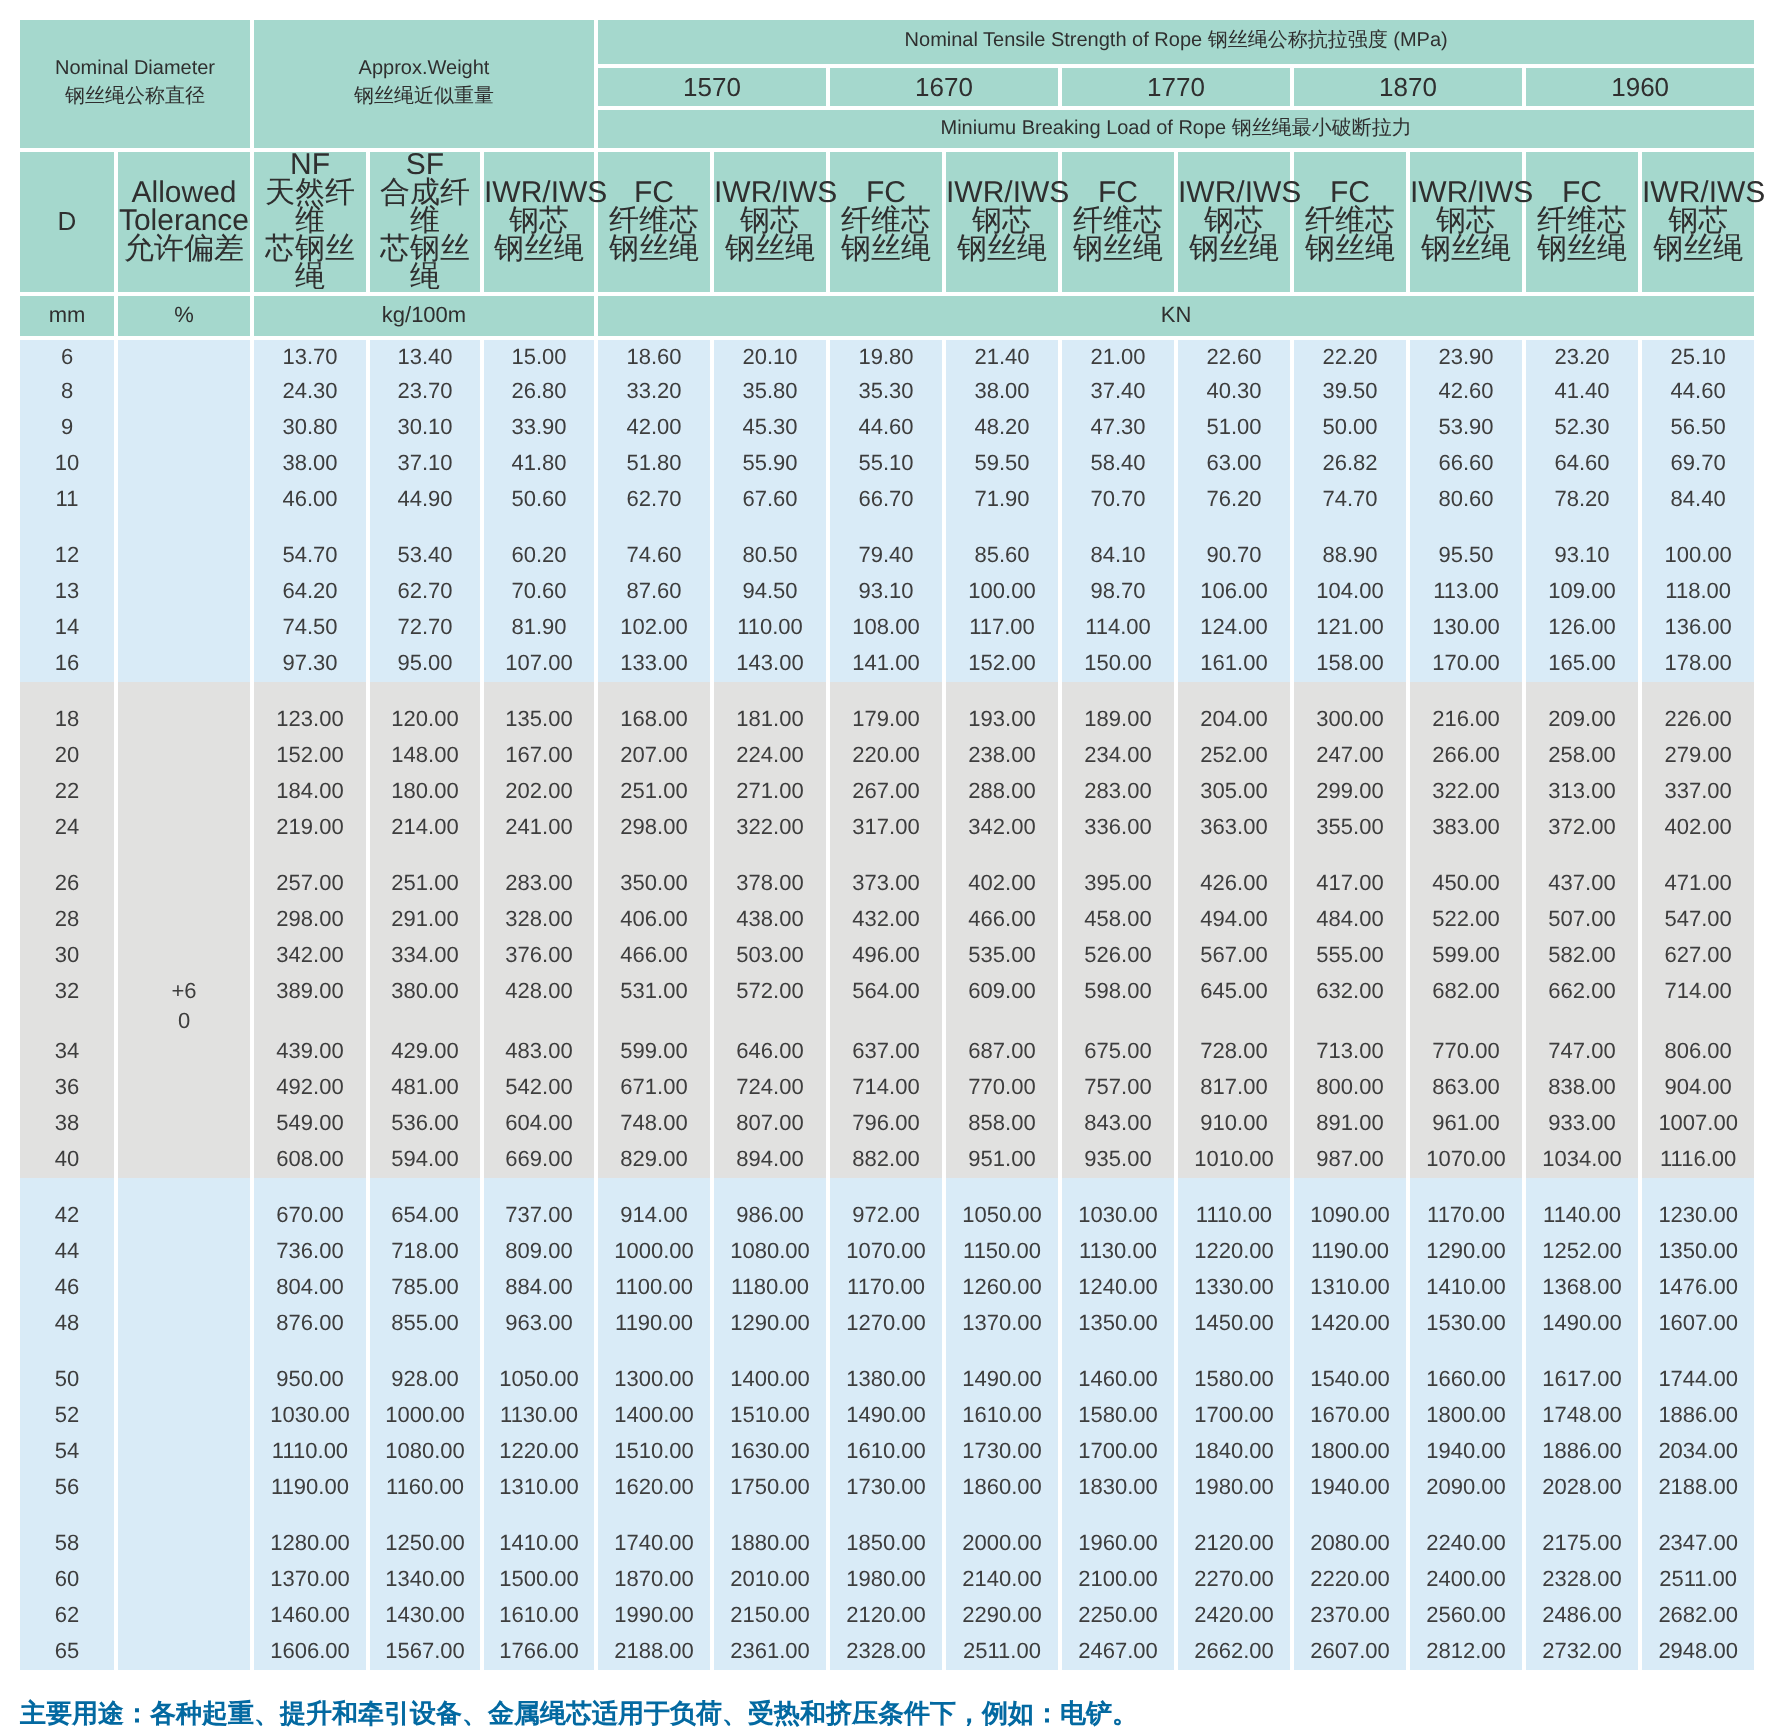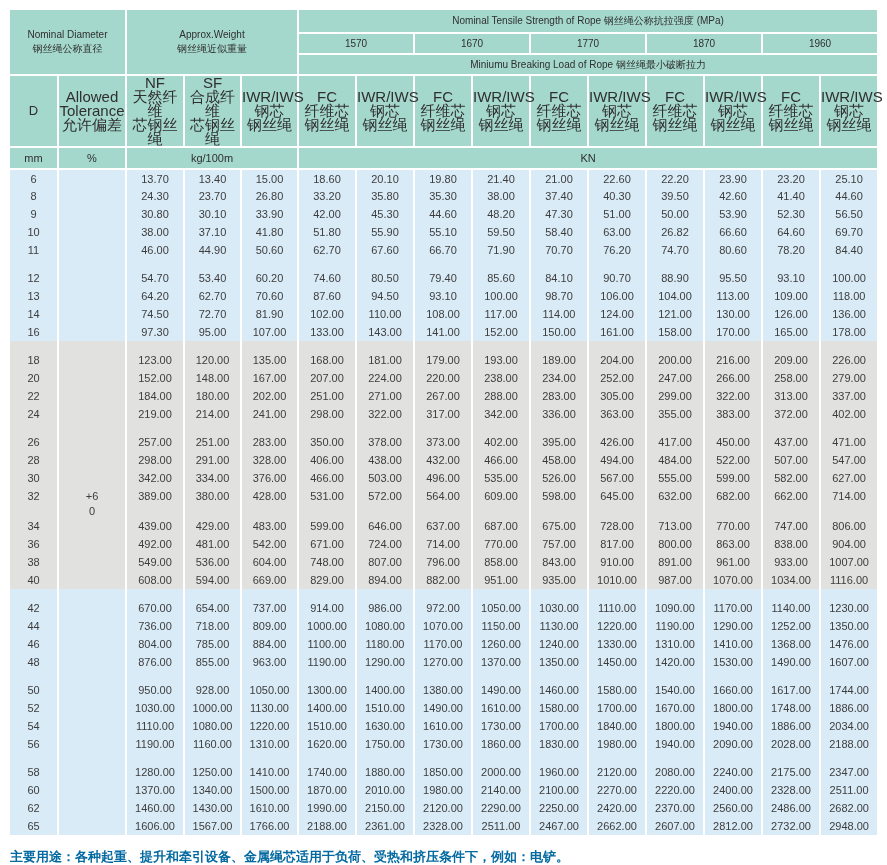--- a/index.html
+++ b/index.html
@@ -16,21 +16,21 @@
   table.spec th{
     background:var(--header-bg,#a5d8cd);
     border:2px solid #ffffff;
     font-weight:normal;color:#2f2f2f;
     text-align:center;vertical-align:middle;
     white-space:pre-line;
     font-size:15px;line-height:14px;
     padding:0;
   }
   tr.hrow1 th{height:22px;font-size:10px;}
-  tr.hrow2 th{height:19px;font-size:10px;}
+  tr.hrow2 th{height:19px;font-size:13px;}
   tr.hrow3 th{height:19px;font-size:10px;}
   tr.hrow4 th{height:56px;}
   tr.hrow5 th{height:20px;font-size:11px;margin-top:24px;}
   .d-head{font-size:13px !important;}
   table.spec td{
     border-left:2px solid #ffffff;border-right:2px solid #ffffff;
     text-align:center;vertical-align:middle;
     font-size:11px;padding:0;color:#3d3d3d;
   }
   tbody tr{height:18px;}
@@ -329,21 +329,21 @@
           <td></td>
           <td>123.00</td>
           <td>120.00</td>
           <td>135.00</td>
           <td>168.00</td>
           <td>181.00</td>
           <td>179.00</td>
           <td>193.00</td>
           <td>189.00</td>
           <td>204.00</td>
-          <td>200.00</td>
+          <td>300.00</td>
           <td>216.00</td>
           <td>209.00</td>
           <td>226.00</td>
         </tr>
         <tr class="gray">
           <td>20</td>
           <td></td>
           <td>152.00</td>
           <td>148.00</td>
           <td>167.00</td>

